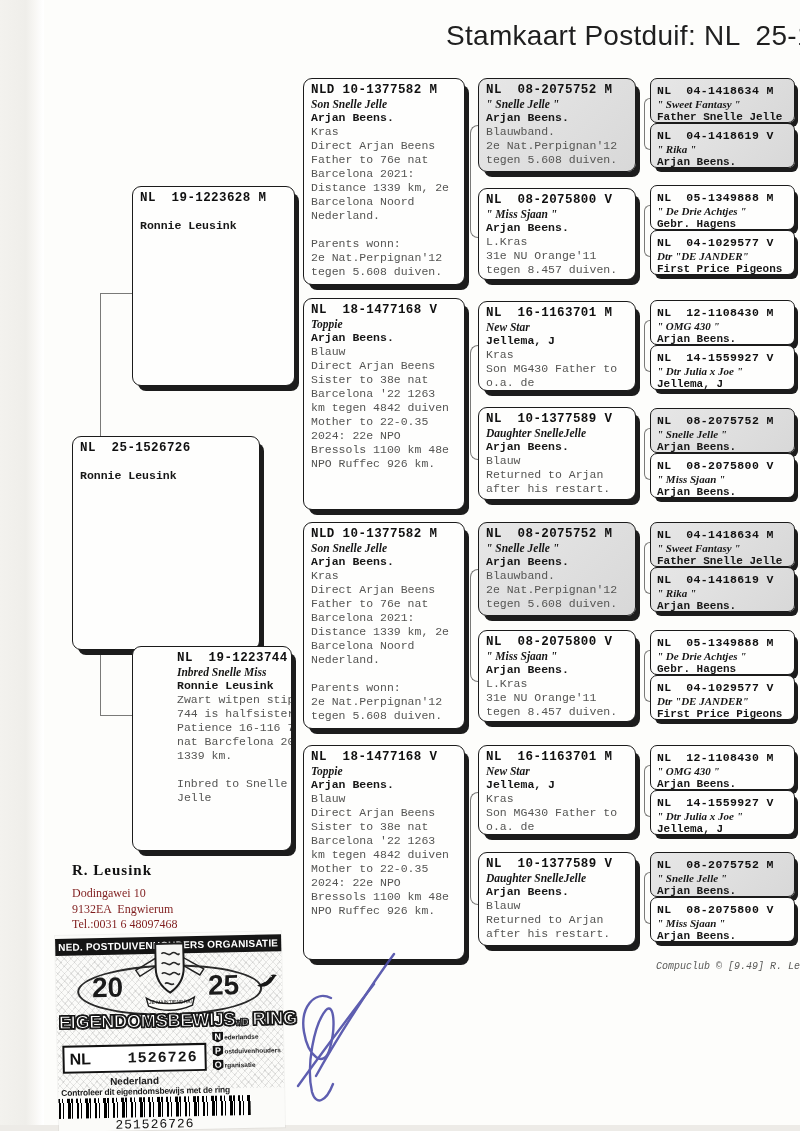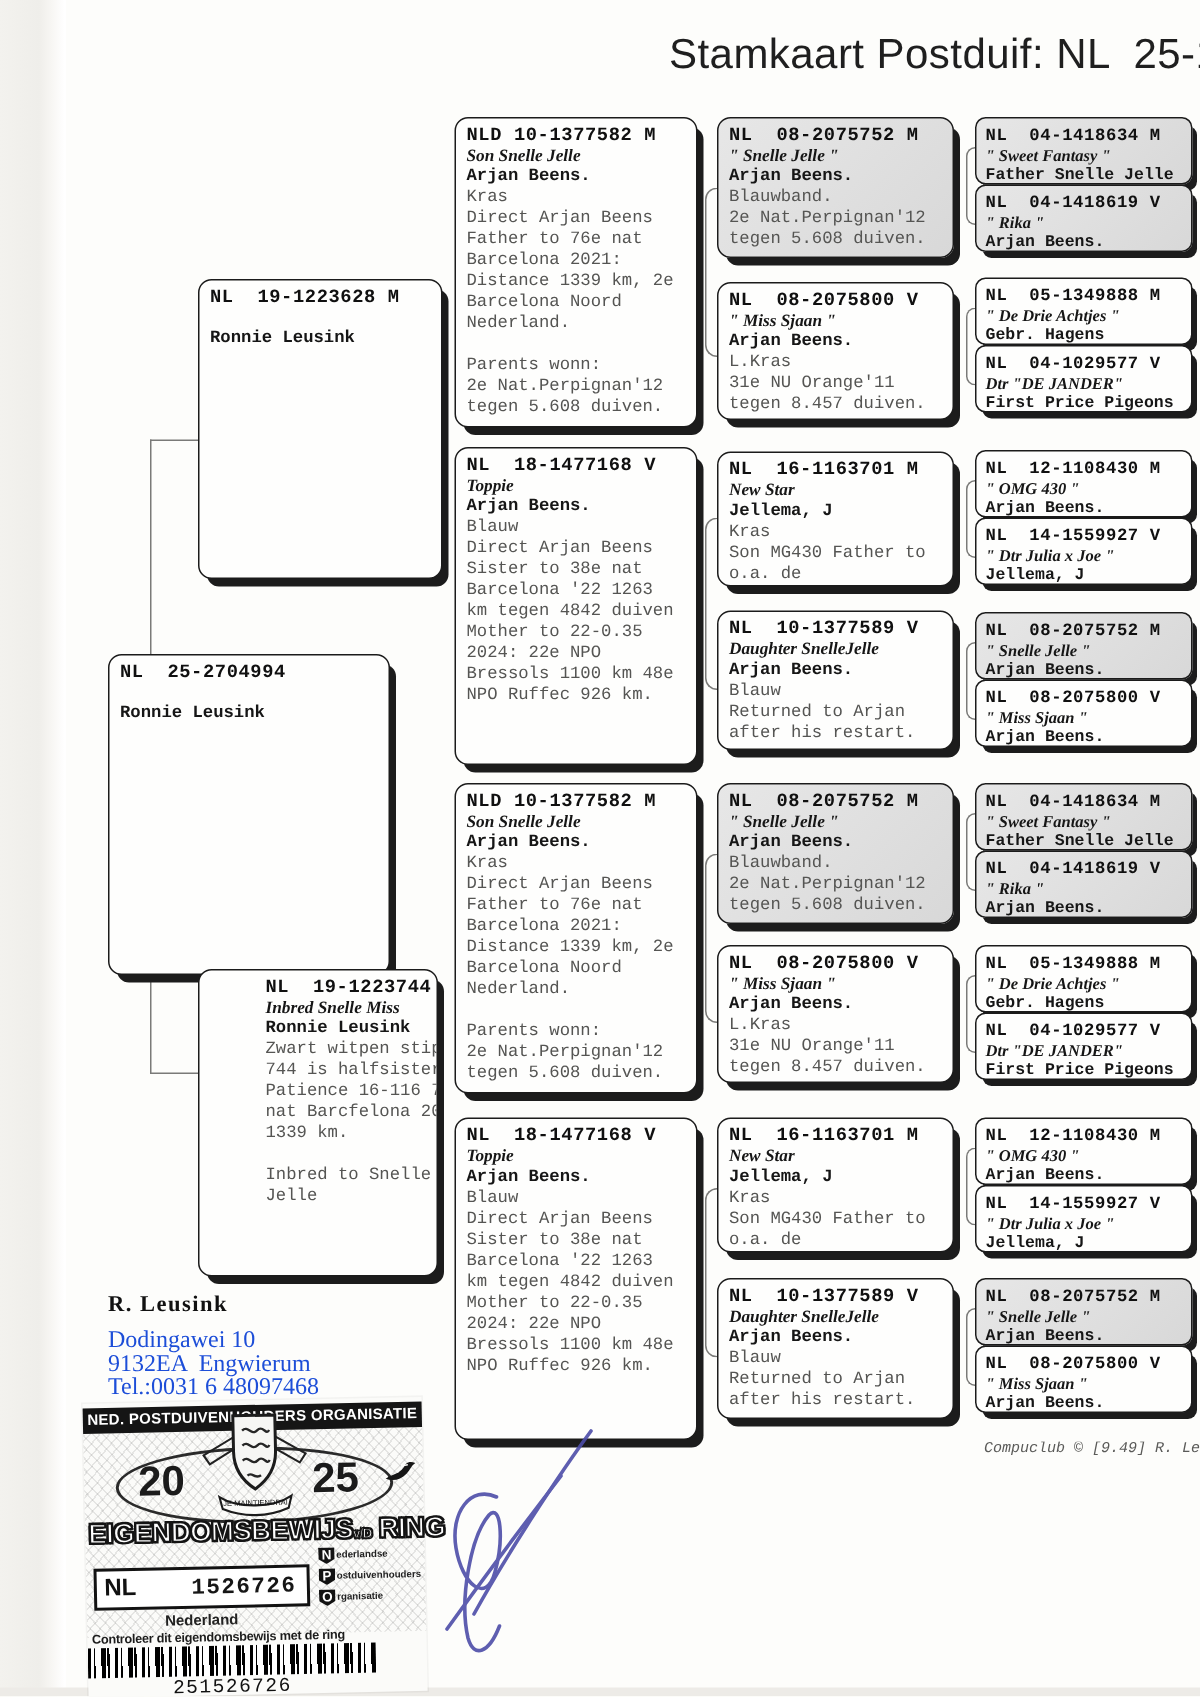--- a/index.html
+++ b/index.html
@@ -29,21 +29,21 @@
   .row.b{font-weight:bold;color:#161616;}
   .row.p{color:#555553;}
 
   .cline{position:absolute;background:#7a7a78;}
   .cbracket{position:absolute;border:1px solid #7a7a78;border-right:none;
        border-radius:8px 0 0 8px;}
 
   
   .owner{position:absolute;left:72px;top:862px;font-family:Liberation Serif, serif;}
   .owner-name{font-size:15px;font-weight:bold;color:#111;letter-spacing:1px;margin-bottom:7px;}
-  .owner-line{font-size:16px;line-height:15.5px;color:#1d4ed8;white-space:pre;}
+  .owner-line{font-size:12px;line-height:15.5px;color:#7f1d1d;white-space:pre;}
 
   
   .credit{position:absolute;left:656px;top:961px;width:150px;overflow:hidden;
        font:italic 10px/12px "Liberation Mono",monospace;color:#5a5a58;white-space:nowrap;}
 
   
   .stamp{position:absolute;left:55px;top:936px;width:226px;height:196px;
        transform:rotate(-1.2deg);transform-origin:top left;background:#fbfbf9;
        box-shadow:0 0 0 1px rgba(0,0,0,0.04);}
   .stamp-net{position:absolute;left:0;top:14px;width:100%;height:142px;
@@ -113,21 +113,21 @@
       <div class="cbracket" style="left: 644px; top: 542px; width: 5px; height: 50px;"></div>
       <div class="cbracket" style="left: 644px; top: 650px; width: 5px; height: 50px;"></div>
       <div class="cbracket" style="left: 644px; top: 765px; width: 5px; height: 50px;"></div>
       <div class="cbracket" style="left: 644px; top: 872px; width: 5px; height: 50px;"></div>
       <div class="pbox" style="left: 132px; top: 186px; width: 163px; height: 200px;">
         <div class="row r">NL  19-1223628 M</div>
         <div class="row p">&nbsp;</div>
         <div class="row b">Ronnie Leusink</div>
       </div>
       <div class="pbox" style="left: 72px; top: 436px; width: 188px; height: 214px;">
-        <div class="row r">NL  25-2704994</div>
+        <div class="row r">NL  25-1526726</div>
         <div class="row p">&nbsp;</div>
         <div class="row b">Ronnie Leusink</div>
       </div>
       <div class="pbox" style="left: 132px; top: 646px; width: 160px; height: 205px; padding-left: 44px;">
         <div class="row r">NL  19-1223744 V</div>
         <div class="row i">Inbred Snelle Miss</div>
         <div class="row b">Ronnie Leusink</div>
         <div class="row p">Zwart witpen stip</div>
         <div class="row p">744 is halfsister</div>
         <div class="row p">Patience 16-116 76e</div>

